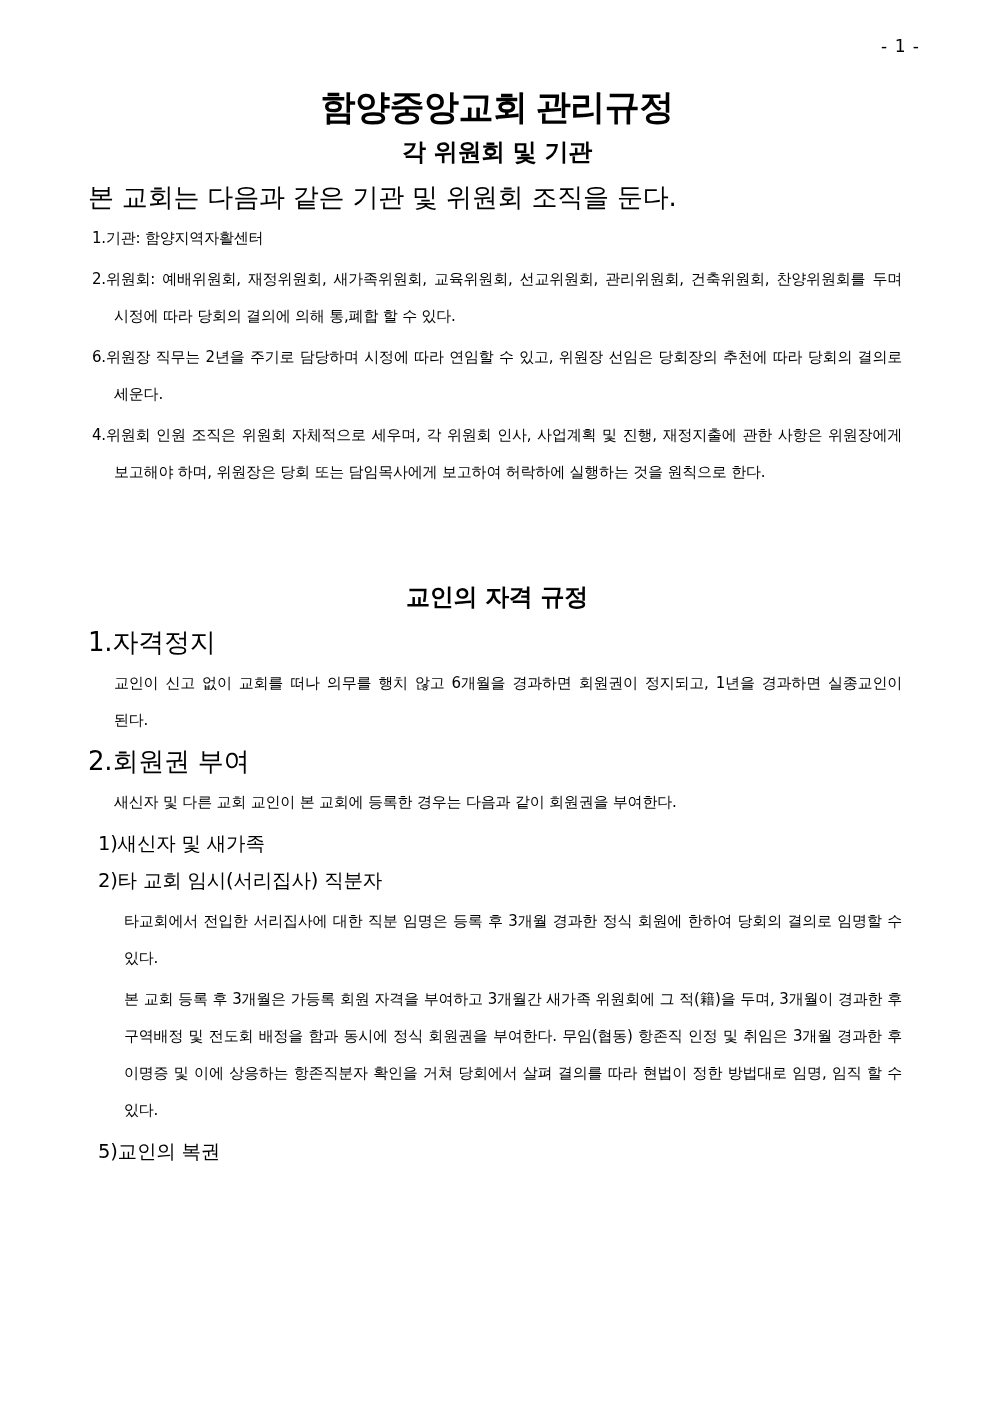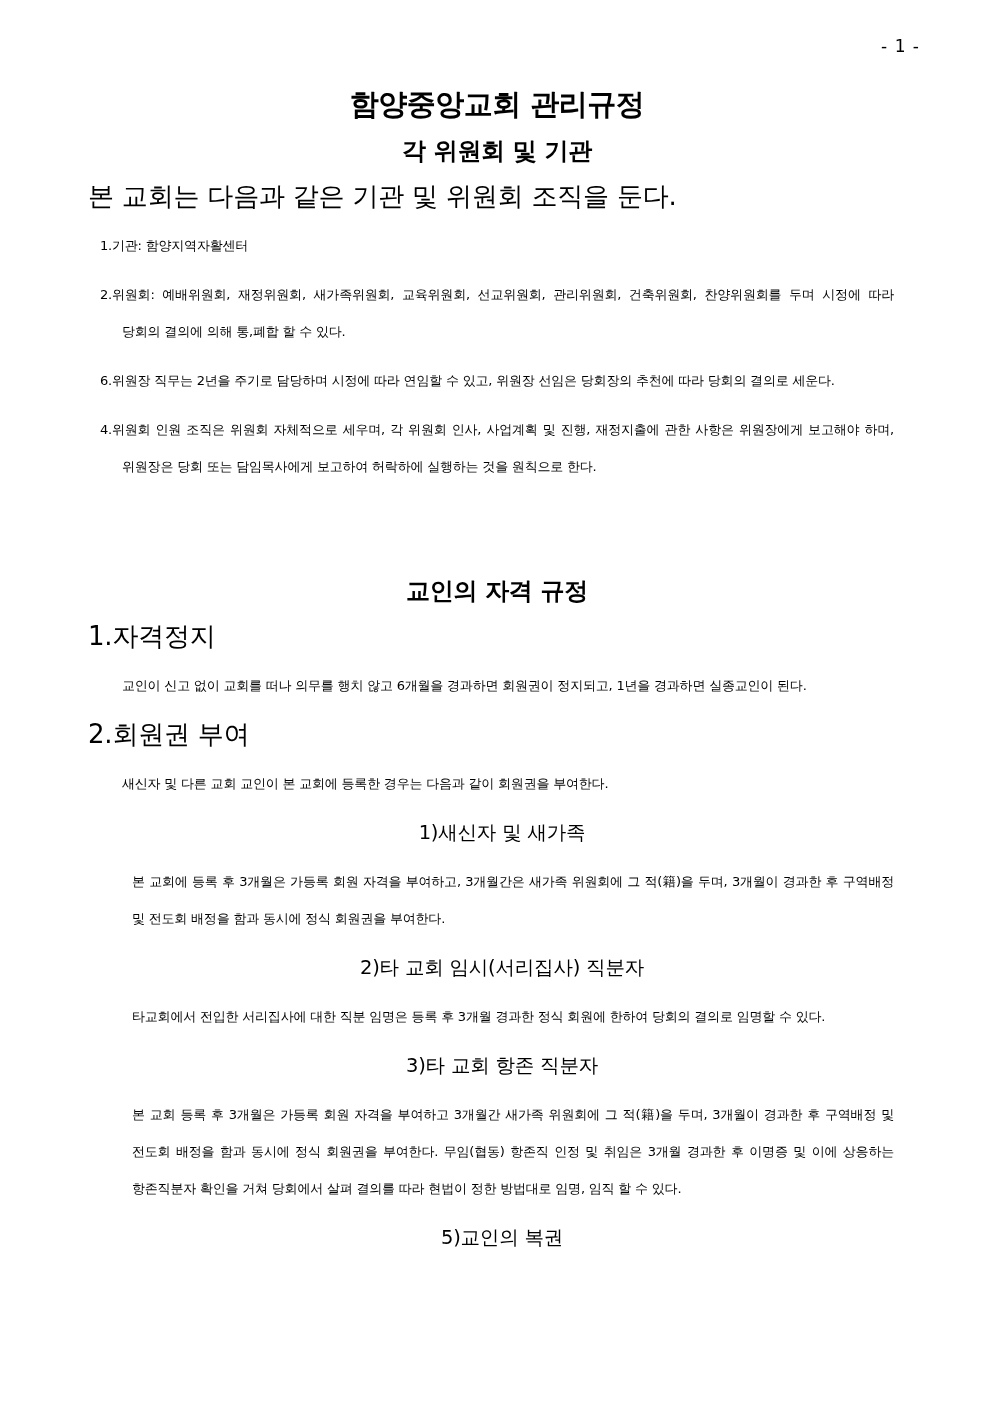--- a/index.html
+++ b/index.html
@@ -28,32 +28,33 @@
     color: #000;
   }
   .content {
     position: absolute;
     left: 88px;
     top: 0;
     width: 818px;
   }
   .doc-title {
     text-align: center;
-    font-size: 29px;
+    font-size: 35px;
     font-weight: bold;
     letter-spacing: -0.5px;
     margin: 88px 0 0 0;
     line-height: 1.15;
+    font-family: Liberation Serif, serif;
   }
   .section-heading {
     text-align: center;
     font-size: 24px;
     font-weight: bold;
     letter-spacing: -0.3px;
-    margin: 16px 0 0 0;
+    margin: 10px 0 0 0;
     line-height: 1.2;
   }
   .section-heading.spaced {
     margin-top: 92px;
   }
   .body-block {
     margin-top: 12px;
   }
   p.item {
     margin: 0;
@@ -62,32 +63,32 @@
     letter-spacing: -0.2px;
     text-align: left;
     word-break: keep-all;
   }
   p.sub-item {
     margin: 0;
     padding-left: 10px;
     font-size: 19.5px;
     line-height: 37px;
     letter-spacing: -0.2px;
-    text-align: center;
+    text-align: left;
     word-break: keep-all;
   }
   .indent-1 { padding-left: 22px; }
   .indent-2 { padding-left: 32px; }
   .hang-1 {
     padding-left: 22px;
     text-indent: -22px;
   }
   .para {
-    margin: 12px;
-    font-size: 13px;
+    margin: 4px;
+    font-size: 15px;
     line-height: 37px;
     letter-spacing: -0.2px;
     text-align: justify;
     text-justify: inter-character;
     word-break: keep-all;
   }
 </style>
 </head>
 <body>
 
@@ -113,26 +114,24 @@
 
     <div class="body-block">
 
       <p class="item">1.자격정지</p>
       <p class="para indent-1">교인이 신고 없이 교회를 떠나 의무를 행치 않고 6개월을 경과하면 회원권이 정지되고, 1년을 경과하면 실종교인이 된다.</p>
 
       <p class="item">2.회원권 부여</p>
       <p class="para indent-1">새신자 및 다른 교회 교인이 본 교회에 등록한 경우는 다음과 같이 회원권을 부여한다.</p>
 
       <p class="sub-item">1)새신자 및 새가족</p>
-      <p class="para indent-2">본 교회에 등록 후 3개월은 가등록 회원 자격을 부여하고, 3개월간은 새가족 위원회에 그 적(籍)을 두며, 3개월이 경과한 후 구역배정 및 전도회 배정을 함과 동시에 정식 회원권을 부여한다.</p>
 
       <p class="sub-item">2)타 교회 임시(서리집사) 직분자</p>
       <p class="para indent-2">타교회에서 전입한 서리집사에 대한 직분 임명은 등록 후 3개월 경과한 정식 회원에 한하여 당회의 결의로 임명할 수 있다.</p>
 
-      <p class="sub-item">3)타 교회 항존 직분자</p>
       <p class="para indent-2">본 교회 등록 후 3개월은 가등록 회원 자격을 부여하고 3개월간 새가족 위원회에 그 적(籍)을 두며, 3개월이 경과한 후 구역배정 및 전도회 배정을 함과 동시에 정식 회원권을 부여한다. 무임(협동) 항존직 인정 및 취임은 3개월 경과한 후 이명증 및 이에 상응하는 항존직분자 확인을 거쳐 당회에서 살펴 결의를 따라 현법이 정한 방법대로 임명, 임직 할 수 있다.</p>
 
       <p class="sub-item">5)교인의 복권</p>
 
     </div>
 
   </div>
 
 </div>
 

